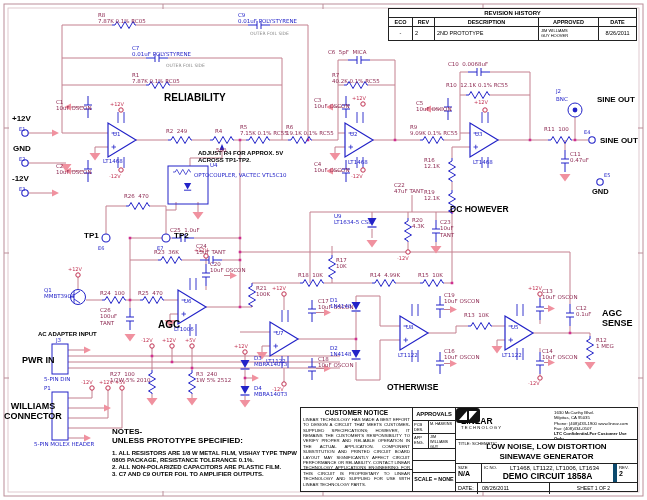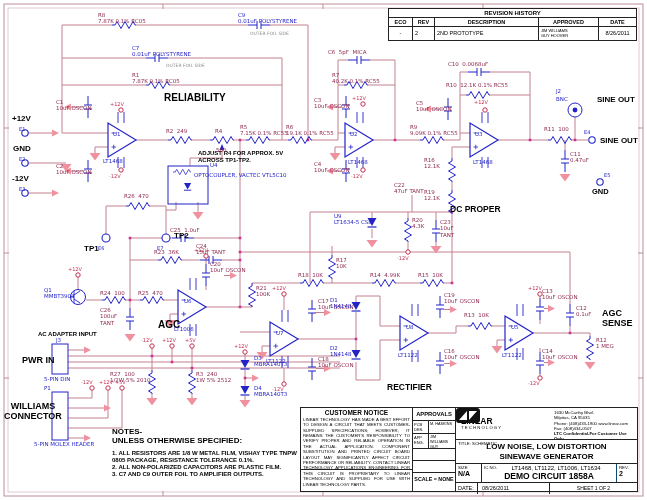--- a/index.html
+++ b/index.html
@@ -245,42 +245,42 @@
     <circle cx="245" cy="352" r="2.2"></circle>
         <circle cx="92" cy="388" r="2.2"></circle>
         <circle cx="108" cy="388" r="2.2"></circle>
     <circle cx="122" cy="388" r="2.2"></circle>
   </g>
 </svg>
 
 <div class="sec" style="left:12px;top:114px;font-size:8px">+12V</div>
 <div class="sec" style="left:13px;top:144px;font-size:8px">GND</div>
 <div class="sec" style="left:12px;top:174px;font-size:8px">-12V</div>
-<div class="sec" style="left:84px;top:244px;font-size:8px">TP1</div>
+<div class="sec" style="left:84px;top:231px;font-size:8px">TP1</div>
 <div class="sec" style="left:174px;top:231px;font-size:8px">TP2</div>
 <div class="sec" style="left:164px;top:92px;font-size:10px">RELIABILITY</div>
 <div class="sec" style="left:394px;top:32px;font-size:8.5px">OUTPUT AMP./FILTER</div>
-<div class="sec" style="left:450px;top:205px;font-size:8.5px">DC PROPER</div>
+<div class="sec" style="left:450px;top:205px;font-size:8.5px">DC HOWEVER</div>
 <div class="sec" style="left:158px;top:319px;font-size:10px">AGC</div>
-<div class="sec" style="left:387px;top:383px;font-size:8.5px">RECTIFIER</div>
+<div class="sec" style="left:387px;top:383px;font-size:8.5px">OTHERWISE</div>
 <div class="sec" style="left:602px;top:308px;font-size:9px">AGC
 SENSE</div>
 <div class="sec" style="left:597px;top:95px;font-size:8px">SINE OUT</div>
 <div class="sec" style="left:600px;top:136px;font-size:8px">SINE OUT</div>
 <div class="sec" style="left:592px;top:188px;font-size:7.5px">GND</div>
 <div class="sec" style="left:22px;top:355px;font-size:9px">PWR IN</div>
 <div class="sec" style="left:4px;top:401px;font-size:9px;text-align:center">WILLIAMS
 CONNECTOR</div>
 <div class="sec" style="left:38px;top:331px;font-size:6px">AC ADAPTER INPUT</div>
 <div class="sec" style="left:198px;top:150px;font-size:6px">ADJUST R4 FOR APPROX. 5V
 ACROSS TP1-TP2.</div>
 <div class="lbl gray" style="left:250px;top:31px">OUTER FOIL SIDE</div>
 <div class="lbl gray" style="left:166px;top:63px">OUTER FOIL SIDE</div>
 <div class="sec" style="left:112px;top:427px;font-size:8px">NOTES-
-UNLESS OTHERWISE SPECIFIED:</div>
+UNLESS PROTOTYPE SPECIFIED:</div>
 <div class="sec" style="left:112px;top:450px;font-size:6px;font-weight:bold">1. ALL RESISTORS ARE 1/8 W METAL FILM, VISHAY TYPE TNPW
     0805 PACKAGE, RESISTANCE TOLERANCE 0.1%.
 2. ALL NON-POLARIZED CAPACITORS ARE PLASTIC FILM.
 3. C7 AND C9 OUTER FOIL TO AMPLIFIER OUTPUTS.</div>
 
 <div class="elbl" style="left:19px;top:126px">E1</div>
 <div class="elbl" style="left:19px;top:156px">E2</div>
 <div class="elbl" style="left:19px;top:186px">E3</div>
 <div class="elbl" style="left:584px;top:129px">E4</div>
 <div class="elbl" style="left:604px;top:172px">E5</div>
@@ -495,21 +495,21 @@
   <div style="height:23px;border-bottom:1px solid #222;position:relative">
     <div class="tb-tiny" style="position:absolute;left:2px;top:1px">TITLE: SCHEMATIC</div>
     <div class="center" style="font-weight:bold;font-size:8px;white-space:pre-line;line-height:1.25;padding-top:2px">LOW NOISE, LOW DISTORTION
 SINEWAVE GENERATOR</div>
   </div>
   <div class="rowflex" style="height:18px;border-bottom:1px solid #222">
     <div class="cell" style="width:26px;border-right:1px solid #222;padding:1px 2px">
       <div class="tb-tiny">SIZE</div>
       <div style="font-weight:bold;font-size:7px">N/A</div>
     </div>
-    <div class="cell" style="flex:1;border-right:1px solid #0c4a6e;position:relative">
+    <div class="cell" style="flex:1;border-right:4px solid #0c4a6e;position:relative">
       <span class="tb-tiny" style="position:absolute;left:2px;top:1px">IC NO.</span>
       <div class="center" style="font-size:6px;padding-top:1px;padding-left:14px">LT1468, LT1122, LT1006, LT1634</div>
       <div class="center" style="font-weight:bold;font-size:8.5px">DEMO CIRCUIT 1858A</div>
     </div>
     <div class="cell" style="width:20px;padding:1px 2px">
       <div class="tb-tiny">REV.</div>
       <div style="font-weight:bold;font-size:7px">2</div>
     </div>
   </div>
   <div class="rowflex" style="flex:1;height:11px;line-height:11px;font-size:5.5px">

